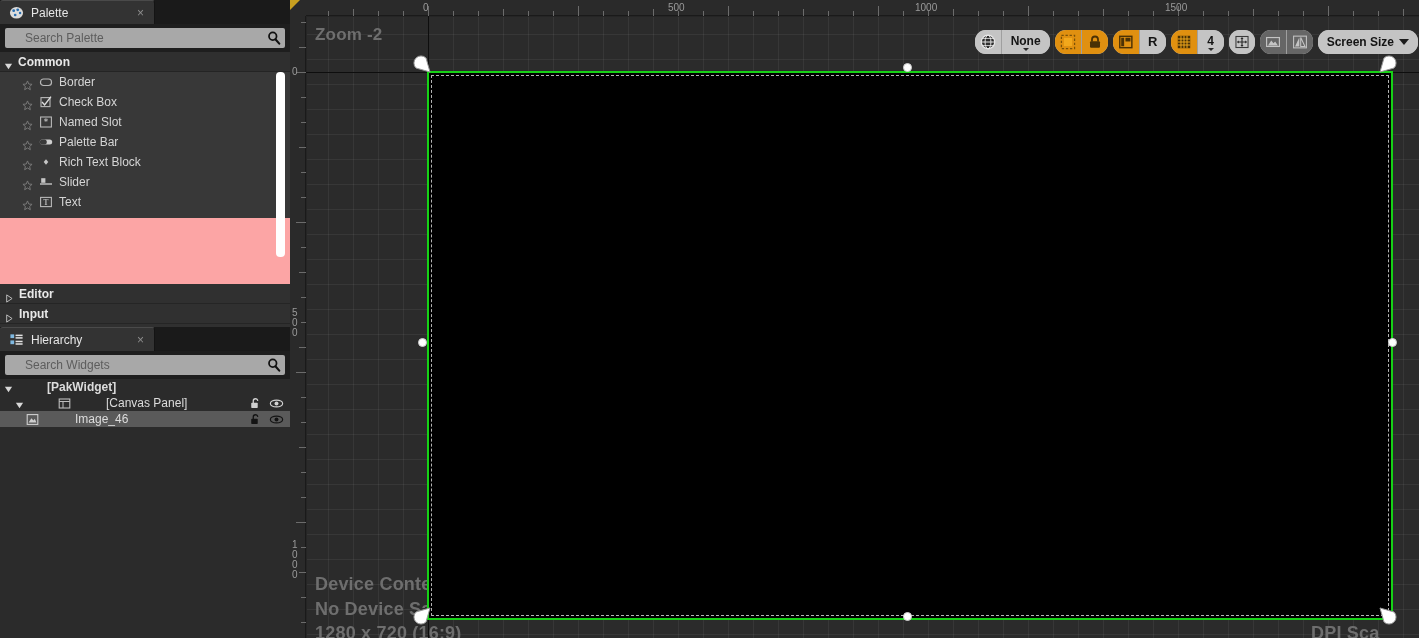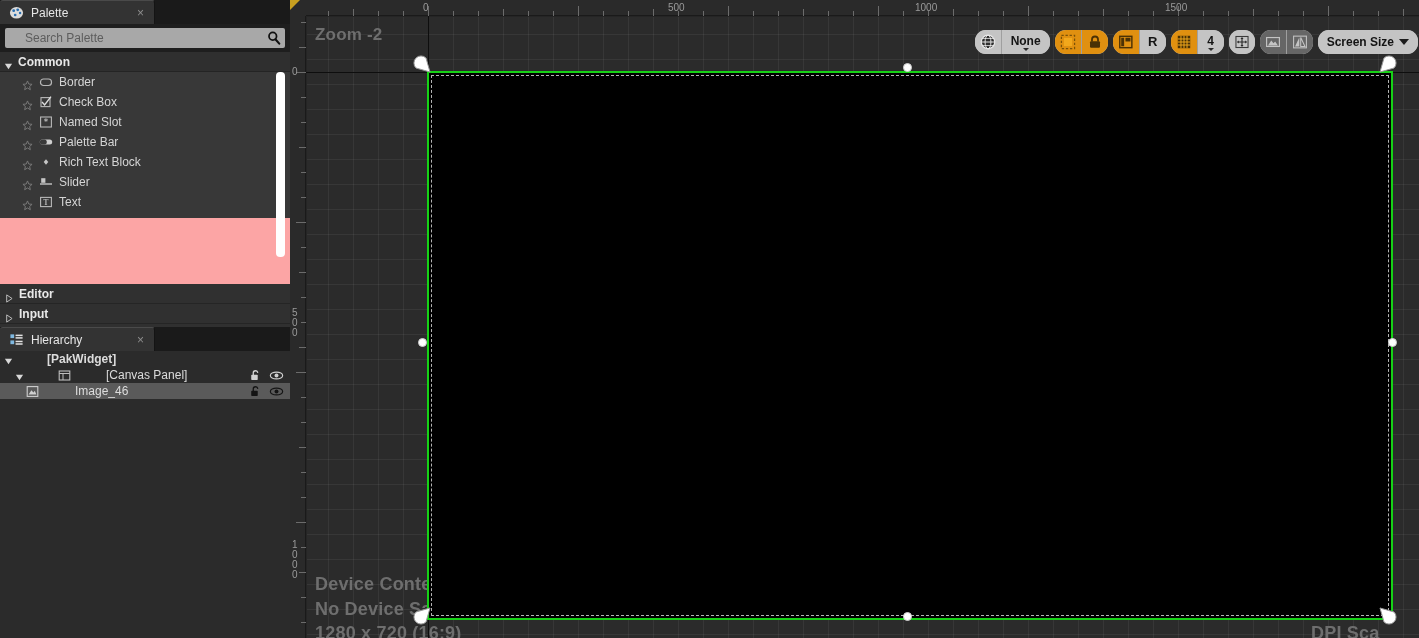--- a/index.html
+++ b/index.html
@@ -412,20 +412,31 @@
               <rect x="7" y="5.5" width="7.5" height="1.6" fill="#e2e2e2"></rect>
               <rect x="7" y="9.3" width="7.5" height="1.6" fill="#e2e2e2"></rect>
               <rect x="7" y="12" width="7.5" height="1.6" fill="#e2e2e2"></rect>
             </svg>
           </span>
           <span class="tab-label">Hierarchy</span>
           <span class="tab-close">×</span>
         </div>
       </div>
 
+      <div class="search-row">
+        <div class="search-box">
+          <span class="search-placeholder">Search Widgets</span>
+          <span class="search-icon-wrap">
+            <svg viewBox="0 0 16 16" width="14" height="14">
+              <circle cx="6.6" cy="6" r="4.3" fill="none" stroke="#111" stroke-width="2"></circle>
+              <line x1="9.6" y1="9.4" x2="14" y2="14.4" stroke="#111" stroke-width="2.4" stroke-linecap="round"></line>
+            </svg>
+          </span>
+        </div>
+      </div>
 
       <div class="hier-body">
 
         <div class="hier-row" style="padding-left:4px;">
           <span class="hier-arrow">
             <svg viewBox="0 0 10 10" width="9" height="9">
                 <polygon points="1,2 9,2 5,8" fill="#d8d8d8"></polygon>
               </svg>
           </span>
           <span style="margin-left:3px;font-weight:bold;">[PakWidget]</span>

